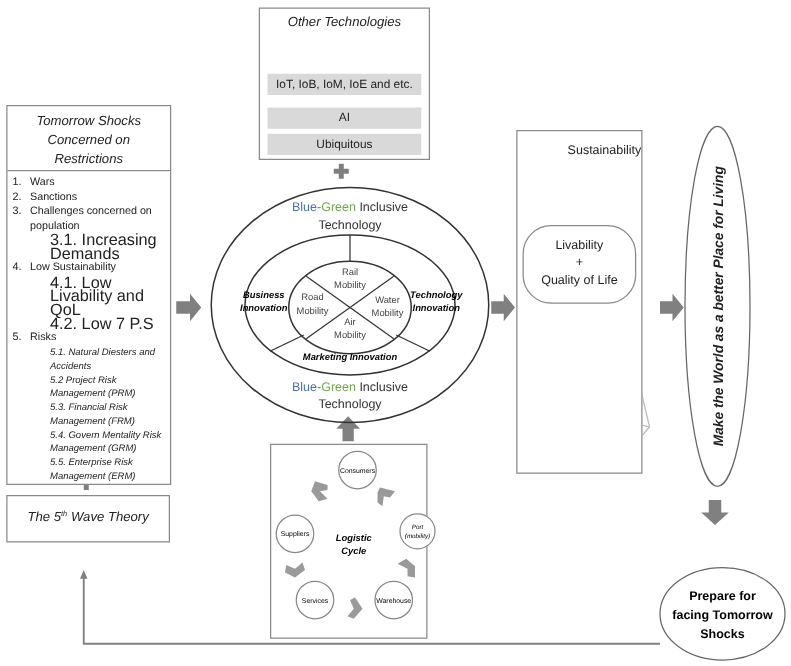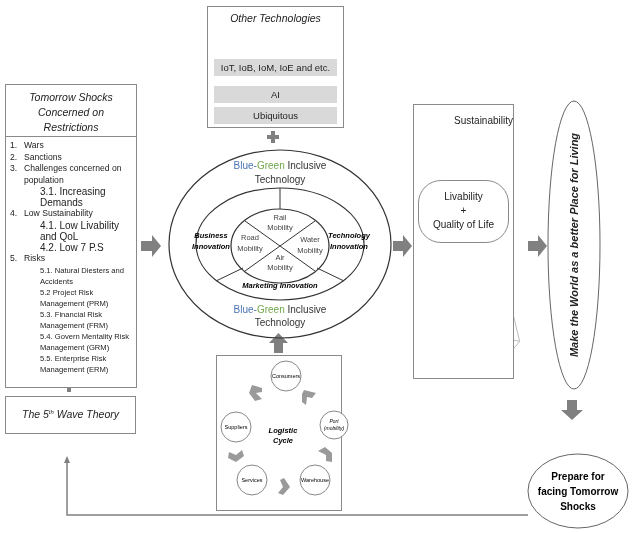--- a/index.html
+++ b/index.html
@@ -14,22 +14,22 @@
   .tech-item { position: absolute; left: 6px; right: 6px; height: 17px; background: #d9d9d9; text-align: center;
                font-size: 9.5px; line-height: 17px; }
 
   
   #shocks-box { left: 5px; top: 84px; width: 132px; height: 304px; }
   #shocks-title { position: absolute; left: 0; right: 0; top: 3px; height: 49px; border-bottom: 1px solid #8a8a8a;
                   text-align: center; font-style: italic; font-size: 10.5px; line-height: 15px; padding-top: 2px; box-sizing: border-box; }
   #shocks-list { position: absolute; left: 4px; right: 2px; top: 55px; font-size: 8.6px; line-height: 11.6px; }
   .l1 { display: flex; }
   .l1 .num { width: 14px; flex: none; }
-  .l2 { padding-left: 30px; font-size: 10px; line-height: 11px; }
-  .l2w { padding-left: 30px; font-size: 7.6px; line-height: 11px; }
+  .l2 { padding-left: 30px; font-size: 13px; line-height: 11px; }
+  .l2w { padding-left: 30px; font-size: 7.6px; line-height: 11px; font-style: italic; }
 
   #wave-box { left: 5px; top: 396px; width: 131px; height: 38px; }
   #wave-text { position: absolute; left: 0; right: 0; top: 11px; text-align: center; font-style: italic; font-size: 10.5px; }
   #wave-text sup { font-size: 6px; }
 
   
   #sust-box { left: 413px; top: 104px; width: 101px; height: 275px; }
   #sust-title { position: absolute; left: 0; right: 0; top: 10px; text-align: right; font-size: 10px; }
   #liv-box { left: 418px; top: 180px; width: 91px; height: 63px; border-radius: 23px; }
   #liv-text { position: absolute; left: 0; right: 0; top: 9px; text-align: center; font-size: 10px; line-height: 14px; }

